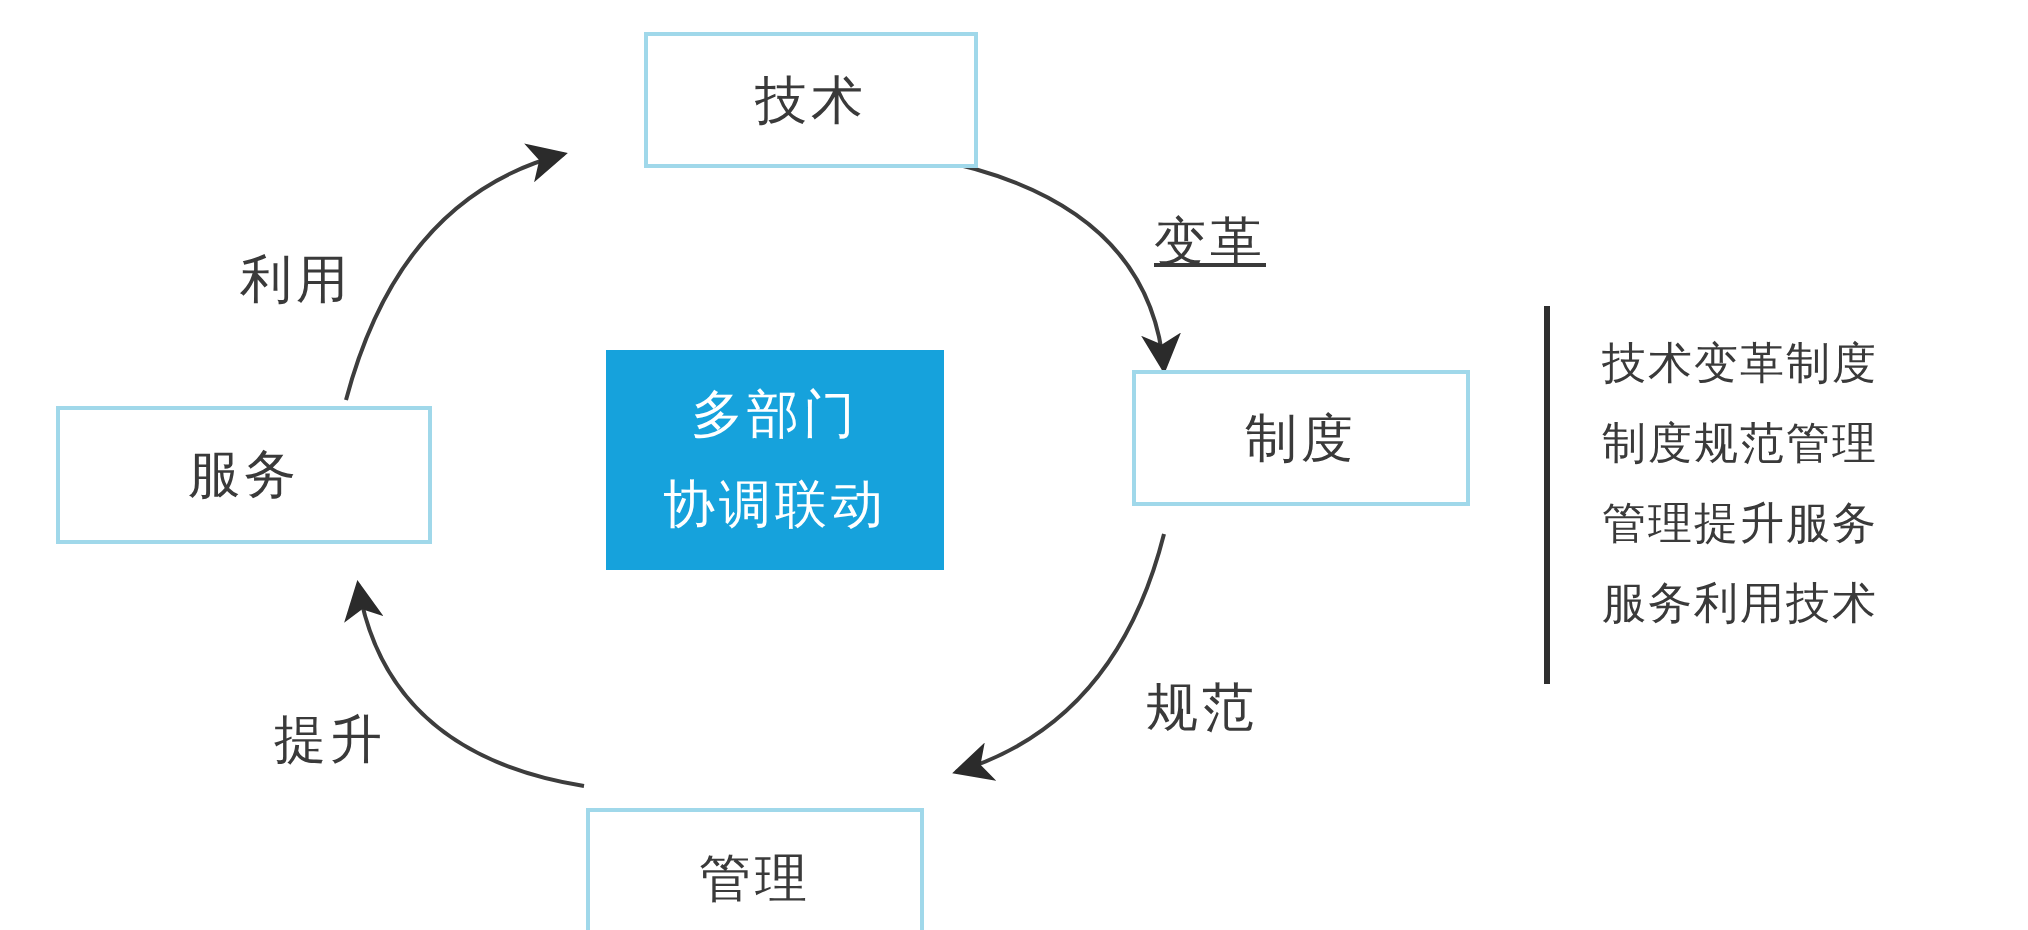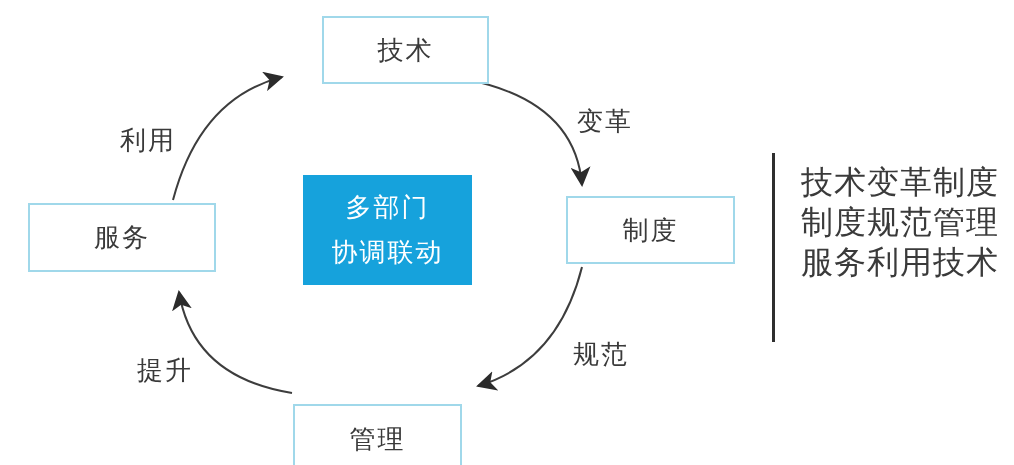--- a/index.html
+++ b/index.html
@@ -27,21 +27,21 @@
     border: 2px solid #a0d8ea;
     display: flex;
     align-items: center;
     justify-content: center;
     font-size: 26px;
     letter-spacing: 2px;
     color: #3a3a3a;
   }
   .node-top    { left: 294px; top: 16px;  width: 167px; height: 68px; margin-left: 28px; }
   .node-left   { left: 28px;  top: 203px; width: 188px; height: 69px; }
-  .node-right  { left: 566px; top: 196px; width: 169px; height: 68px; }
+  .node-right  { left: 566px; top: 185px; width: 169px; height: 68px; }
   .node-bottom { left: 293px; top: 376px; width: 169px; height: 70px; margin-top: 28px; }
   .center-hub {
     position: absolute;
     left: 303px; top: 175px;
     width: 169px; height: 110px;
     background: #16a2dc;
     color: #ffffff;
     display: flex;
     flex-direction: column;
     align-items: center;
@@ -52,33 +52,33 @@
   }
   .edge-label {
     position: absolute;
     transform: translate(-50%, -50%);
     font-size: 26px;
     letter-spacing: 2px;
     color: #3a3a3a;
     white-space: nowrap;
   }
   .edge-utilize   { left: 148px; top: 112px; margin-top: 28px; }
-  .edge-reform    { left: 605px; top: 121px; }
+  .edge-reform    { left: 605px; top: 121px; text-decoration: underline; }
   .edge-regulate  { left: 601px; top: 354px; }
   .edge-improve   { left: 165px; top: 370px; }
   .legend-divider {
     position: absolute;
     left: 772px; top: 153px;
     width: 3px; height: 189px;
     background: #2f2f2f;
   }
   .legend {
     position: absolute;
     left: 801px; top: 162px;
-    font-size: 32px;
+    font-size: 22px;
     letter-spacing: 1px;
     color: #3a3a3a;
   }
   .legend-line {
     height: 40px;
     line-height: 40px;
     white-space: nowrap;
   }
 </style>
 </head>
@@ -122,16 +122,17 @@
   <div class="edge-label edge-utilize">利用</div>
   <div class="edge-label edge-reform">变革</div>
   <div class="edge-label edge-regulate">规范</div>
   <div class="edge-label edge-improve">提升</div>
 
   <div class="legend-divider"></div>
 
   <div class="legend">
     <div class="legend-line">技术变革制度</div>
     <div class="legend-line">制度规范管理</div>
+    <div class="legend-line">管理提升服务</div>
     <div class="legend-line">服务利用技术</div>
   </div>
 
 </div>
 
 </body></html>

